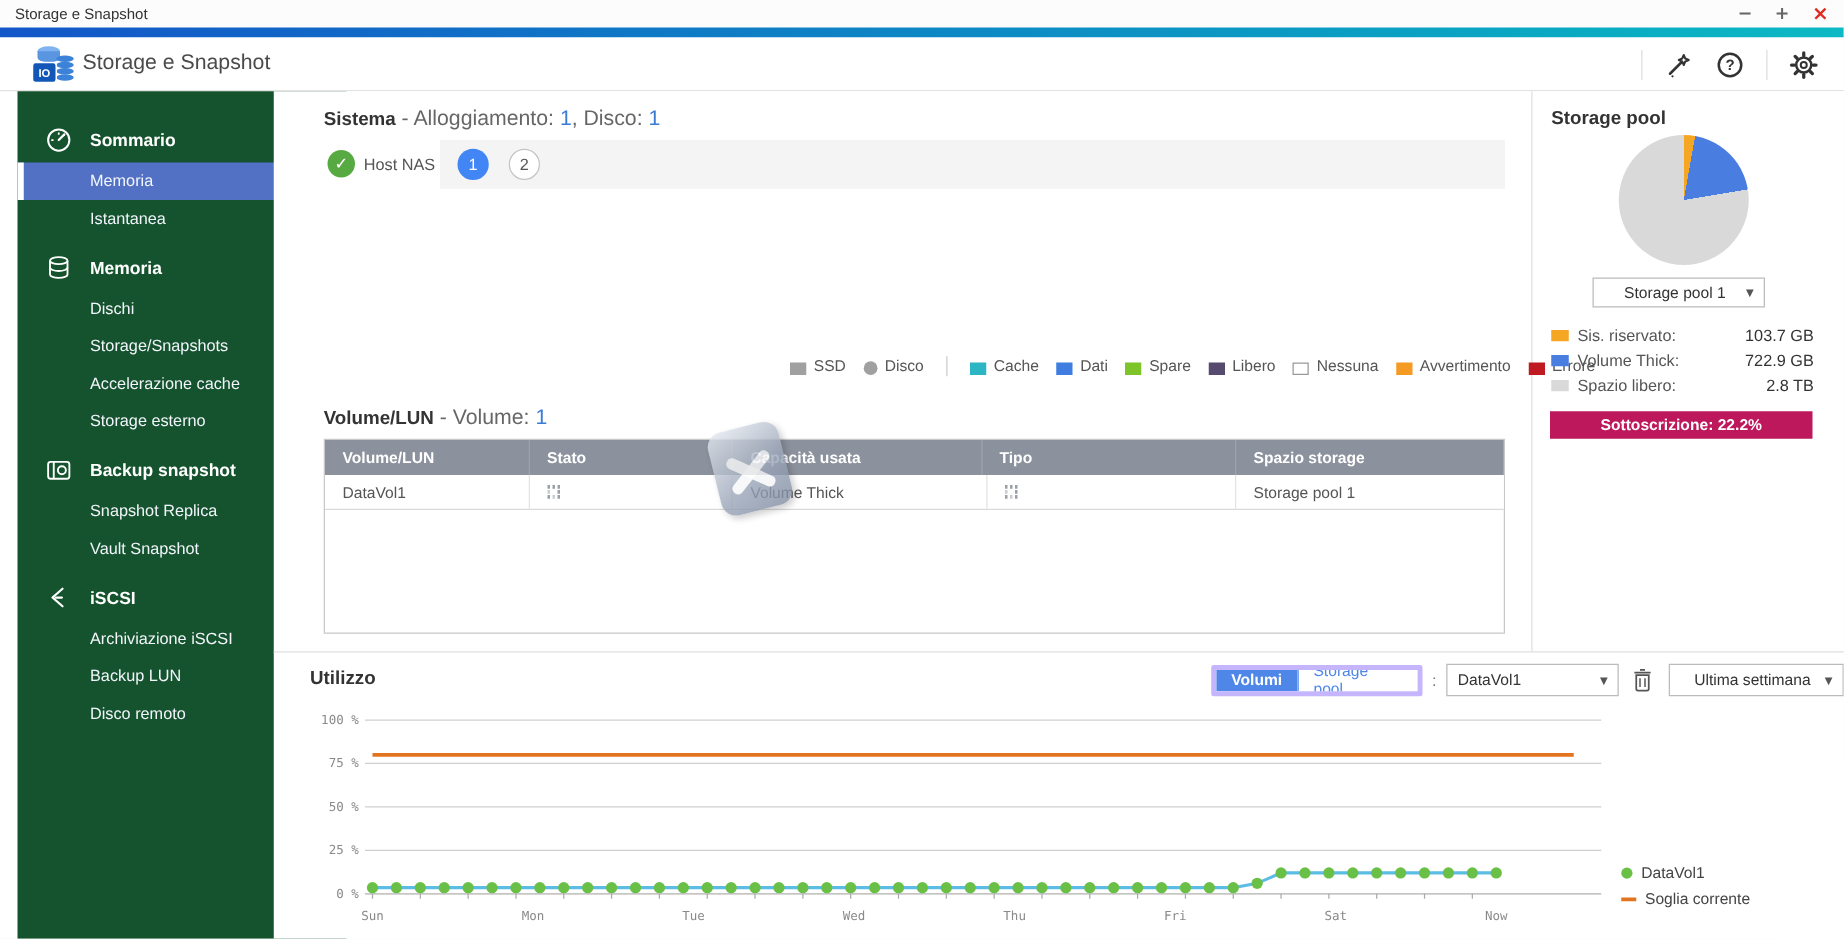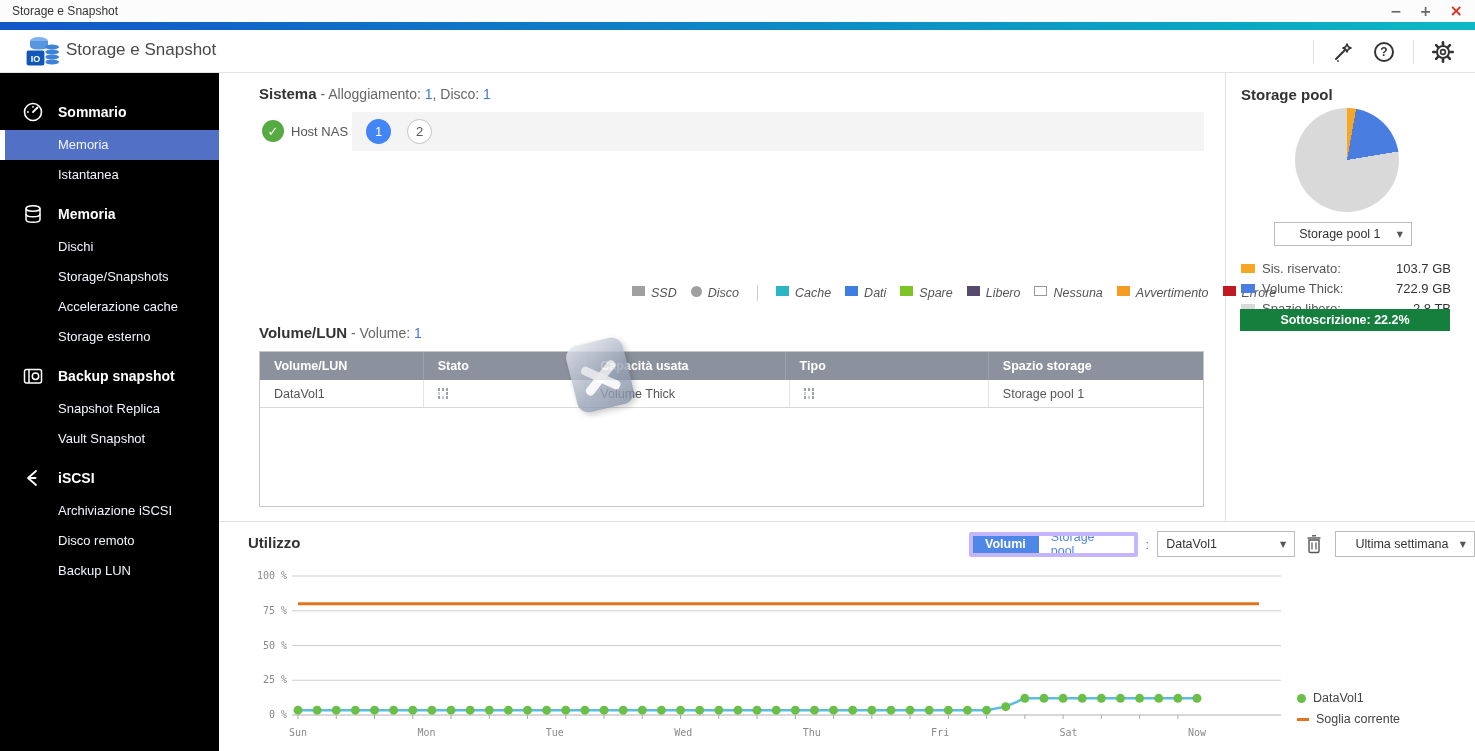--- a/index.html
+++ b/index.html
@@ -19,50 +19,50 @@
   
   .app-header { position:absolute; top:30px; left:0; right:0; height:43px; background:#fff; border-bottom:1px solid #e2e2e2;padding-left:38px; }
   .app-icon { position:absolute; left:24px; top:5px; width:36px; height:34px; }
   .app-title { position:absolute; left:66px; top:10px; font-size:17px; color:#4a4a4a; }
   .hdr-icons { position:absolute; right:20px; top:0; height:43px; display:flex; align-items:center; gap:17px; }
   .hdr-divider { width:1px; height:24px; background:#ddd; }
   .hdr-icon { width:24px; height:24px; display:flex; align-items:center; justify-content:center; cursor:pointer; }
   .help-circle { width:20px; height:20px; border:2px solid #333; border-radius:50%; display:flex; align-items:center; justify-content:center; font-size:12px; font-weight:bold; color:#333; }
 
   
-  .sidebar { position:absolute; top:73px; left:0; width:263px; bottom:0; background:#000000; color:#fff; padding-top:20px; }
+  .sidebar { position:absolute; top:73px; left:14px; width:263px; bottom:0; background:#14532d; color:#fff; padding-top:20px; }
   .side-section { margin-bottom:5px; }
   .side-header { height:37px; display:flex; align-items:center; padding:0 18px 0 22px; cursor:pointer; }
   .side-header .s-icon { width:22px; height:22px; margin-right:14px; flex:none; }
   .side-header .s-label { flex:1; font-size:14px; font-weight:bold; }
   .side-chevron { color:#9db2e4; font-size:11px; font-family:"DejaVu Sans", sans-serif; }
   .side-item { position:relative; height:30px; line-height:30px; padding-left:58px; font-size:13px; color:#f2f5fc; cursor:pointer; }
   .side-item.selected { background:#5271c5; }
   .side-item.selected::before { content:""; position:absolute; left:0; top:0; bottom:0; width:5px; background:#fff; }
 
   
   .content { position:absolute; left:219px; top:73px; right:0; bottom:0; background:#fff; }
   .v-divider { position:absolute; left:1006px; top:0; height:448px; width:1px; background:#e0e0e0; }
   .h-divider { position:absolute; left:0; right:0; top:448px; height:1px; background:#e0e0e0; }
 
   .sec-heading { font-size:15px; font-weight:bold; color:#333; }
-  .sec-sub { font-size:14px; font-weight:normal; color:#666; }
+  .sec-sub { font-size:17px; font-weight:normal; color:#666; }
   .blue-num { color:#3a7bd5; }
 
   #sistema-heading { position:absolute; left:40px; top:12px; }
   .host-strip { position:absolute; left:133px; top:39px; width:852px; height:39px; background:#f4f4f4; }
   .host-check { position:absolute; left:43px; top:47px; width:22px; height:22px; border-radius:50%; background:#57aa41; color:#fff; display:flex; align-items:center; justify-content:center; font-size:13px; font-weight:bold; font-family:"DejaVu Sans", sans-serif; }
   .host-label { position:absolute; left:72px; top:51px; font-size:13px; color:#555; }
   .enc-badge { position:absolute; top:7px; width:25px; height:25px; border-radius:50%; font-size:13px; display:flex; align-items:center; justify-content:center; cursor:pointer; }
   .enc-badge.active { background:#4285f4; color:#fff; }
   .enc-badge.inactive { background:#fff; border:1px solid #c4c4c4; color:#555; }
 
   
   .dev-legend { position:absolute; left:413px; top:212px; display:flex; align-items:center; gap:14px; font-size:12.5px; color:#555; }
-  .dl-item { display:flex; align-items:flex-start; gap:6px;font-style:italic; }
+  .dl-item { display:flex; align-items:flex-end; gap:6px; }
   .swatch { width:13px; height:10px; display:inline-block; }
   .swatch.circle { width:11px; height:11px; border-radius:50%; }
   .swatch.outlined { border:1px solid #999; background:#fff; }
   .dl-sep { width:1px; height:16px; background:#ccc; margin:0 4px; }
 
   
   #volume-heading { position:absolute; left:40px; top:251px; }
   .vol-table { position:absolute; left:40px; top:278px; width:945px; height:156px; border:1px solid #c8c8c8; }
   .vt-header { display:flex; height:28px; background:#8c929d; }
   .vt-header .vt-cell { color:#fff; font-weight:bold; border-right:1px solid #9da3ad; }
@@ -91,21 +91,21 @@
   #pie { position:absolute; left:1076px; top:35px; width:104px; height:104px; border-radius:50%; background:#d9d9d9; }
   .pool-select { position:absolute; left:1055px; top:149px; width:138px; height:24px; }
   .select-box { border:1px solid #bbb; background:#fff; height:100%; width:100%; display:flex; align-items:center; padding:0 8px; font-size:12.5px; color:#333; cursor:pointer; }
   .select-box .sel-label { flex:1; text-align:center; }
   .select-box .caret { font-family:"DejaVu Sans", sans-serif; font-size:8px; color:#555; }
   .pool-legend { position:absolute; left:1022px; top:185px; width:210px; }
   .pl-row { display:flex; align-items:center; height:20px; font-size:13px; color:#555; }
   .pl-row .swatch { width:14px; height:9px; margin-right:7px; }
   .pl-label { flex:1; }
   .pl-value { color:#333; }
-  .subscription-bar { position:absolute; left:1021px; top:236px; width:210px; height:22px; background:#15803d; color:#fff;
+  .subscription-bar { position:absolute; left:1021px; top:256px; width:210px; height:22px; background:#be185d; color:#fff;
     font-size:12.5px; font-weight:bold; display:flex; align-items:center; justify-content:center; cursor:pointer; }
 
   
   #usage-heading { position:absolute; left:29px; top:461px; }
   .usage-controls { position:absolute; top:458px; left:750px; display:flex; align-items:center; height:26px; }
   .toggle-group { display:flex; border:4px solid #c4b5fd; border-radius:2px; overflow:hidden; height:25px; }
   .toggle-btn { padding:0 12px; font-size:12.5px; display:flex; align-items:center; cursor:pointer; }
   .toggle-btn.active { background:#4f87e8; color:#fff; font-weight:bold; }
   .toggle-btn.inactive { background:#fff; color:#4f87e8; border-left:1px solid #4f87e8; }
   .colon-sep { margin:0 8px; color:#777; font-size:13px; }
@@ -232,22 +232,22 @@
     <div class="side-section">
       <div class="side-header">
         <svg class="s-icon" viewBox="0 0 22 22">
           <path d="M14 4 L6 11 L14 18" fill="none" stroke="#fff" stroke-width="1.8" stroke-linecap="round" stroke-linejoin="round"></path>
           <line x1="8.5" y1="11" x2="13.5" y2="11" stroke="#fff" stroke-width="1.8" stroke-linecap="round"></line>
         </svg>
         <span class="s-label">iSCSI</span>
         <span class="side-chevron">∧</span>
       </div>
       <div class="side-item">Archiviazione iSCSI</div>
+      <div class="side-item">Backup LUN</div>
       <div class="side-item">Disco remoto</div>
-      <div class="side-item">Backup LUN</div>
     </div>
   </div>
 
   <div class="content">
     <div class="v-divider"></div>
     <div class="h-divider"></div>
 
     <div id="sistema-heading">
       <span class="sec-heading">Sistema</span><span class="sec-sub"><span> - Alloggiamento: </span><span class="blue-num">1</span><span>, Disco: </span><span class="blue-num">1</span></span>
     </div>

